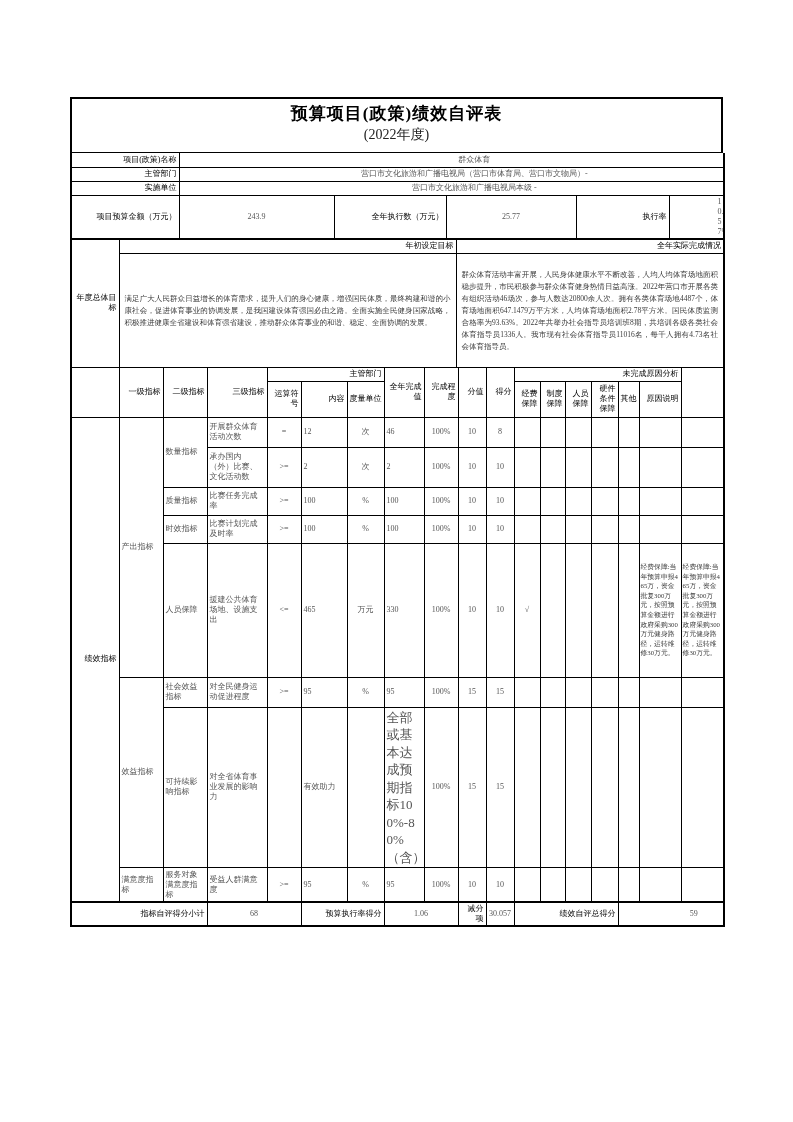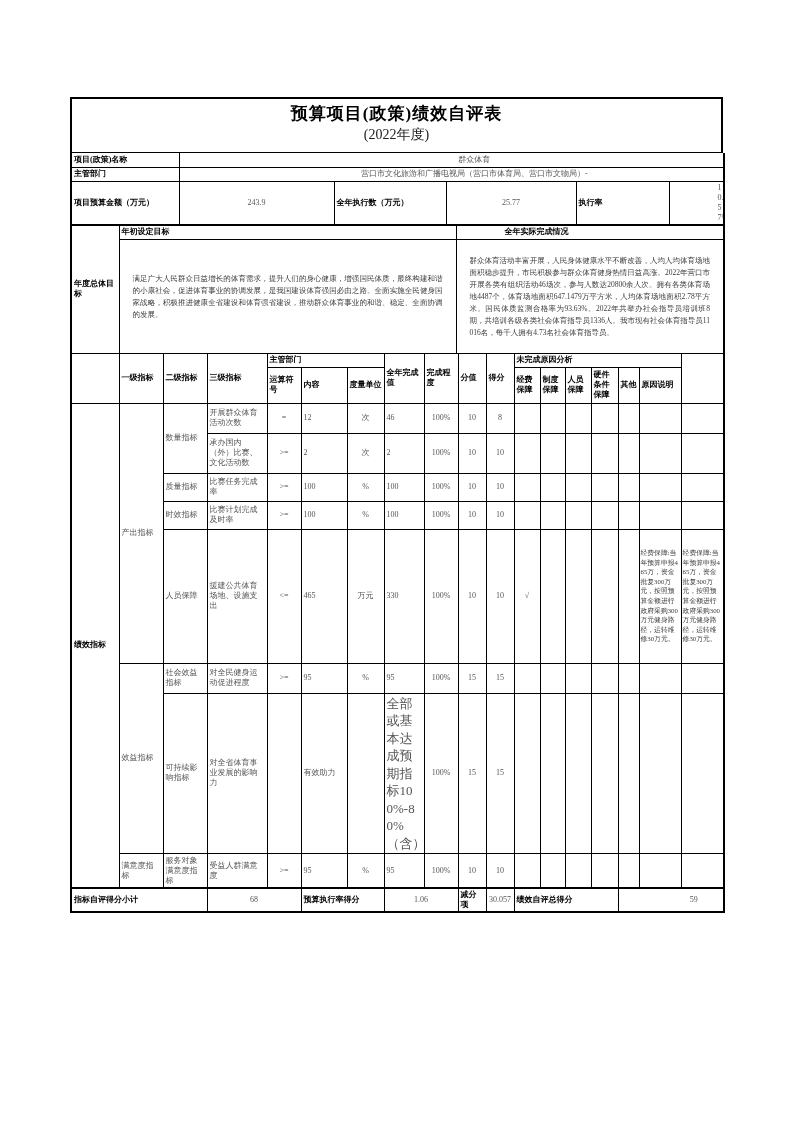--- a/index.html
+++ b/index.html
@@ -17,25 +17,25 @@
   }
   .doc-title { font-size:17px; font-weight:bold; color:#000; letter-spacing:1px; }
   .doc-subtitle { font-size:14px; color:#222; margin-top:1px; }
 
   table { border-collapse:collapse; table-layout:fixed; width:653px; }
   td { border:1px solid #000; font-size:8px; line-height:1.25; padding:1px 2px; vertical-align:middle; overflow:hidden; word-break:break-all; }
   table tr:first-child > td { border-top:none; }
   .eL { border-left-width:2px; }
   .eR { border-right-width:2px;padding-left:48px; }
   .bb2 td { border-bottom-width:2px; }
-  .hdr { font-weight:bold; color:#000; text-align:left; }
+  .hdr { font-weight:normal; color:#000; text-align:right; }
   .c { text-align:center; }
   .l { text-align:left; }
   .v { color:#555; }
-  .goaltext { font-size:7.5px; line-height:1.6; text-align:justify; padding:3px 13px; color:#3a3a3a; }
+  .goaltext { font-size:7.5px; line-height:1.6; text-align:justify; padding:3px 5px; color:#3a3a3a; }
   .small7 { font-size:13px; line-height:1.35; }
   .tiny { font-size:6.8px; line-height:1.4; text-align:left; padding:1px; color:#3a3a3a; vertical-align:middle; }
 </style>
 </head>
 <body>
 
 <div class="sheet">
 
   <div class="title-box">
     <div class="doc-title">预算项目(政策)绩效自评表</div>
@@ -52,20 +52,24 @@
         <col style="width:55px">
       </colgroup>
     <tbody>
         <tr style="height:14px">
       <td class="hdr eL">项目(政策)名称</td>
       <td class="c v eR" colspan="5">群众体育</td>
     </tr>
     <tr style="height:14px">
       <td class="hdr eL">主管部门</td>
       <td class="c v eR" colspan="5">营口市文化旅游和广播电视局（营口市体育局、营口市文物局）-</td>
+    </tr>
+    <tr style="height:14px">
+      <td class="hdr eL">实施单位</td>
+      <td class="c v eR" colspan="5">营口市文化旅游和广播电视局本级 -</td>
     </tr>
     <tr style="height:14px" class="bb2">
       <td class="hdr eL">项目预算金额（万元）</td>
       <td class="c v">243.9</td>
       <td class="hdr">全年执行数（万元）</td>
       <td class="c v">25.77</td>
       <td class="hdr">执行率</td>
       <td class="c v eR">10.57%</td>
     </tr>
   </tbody>

